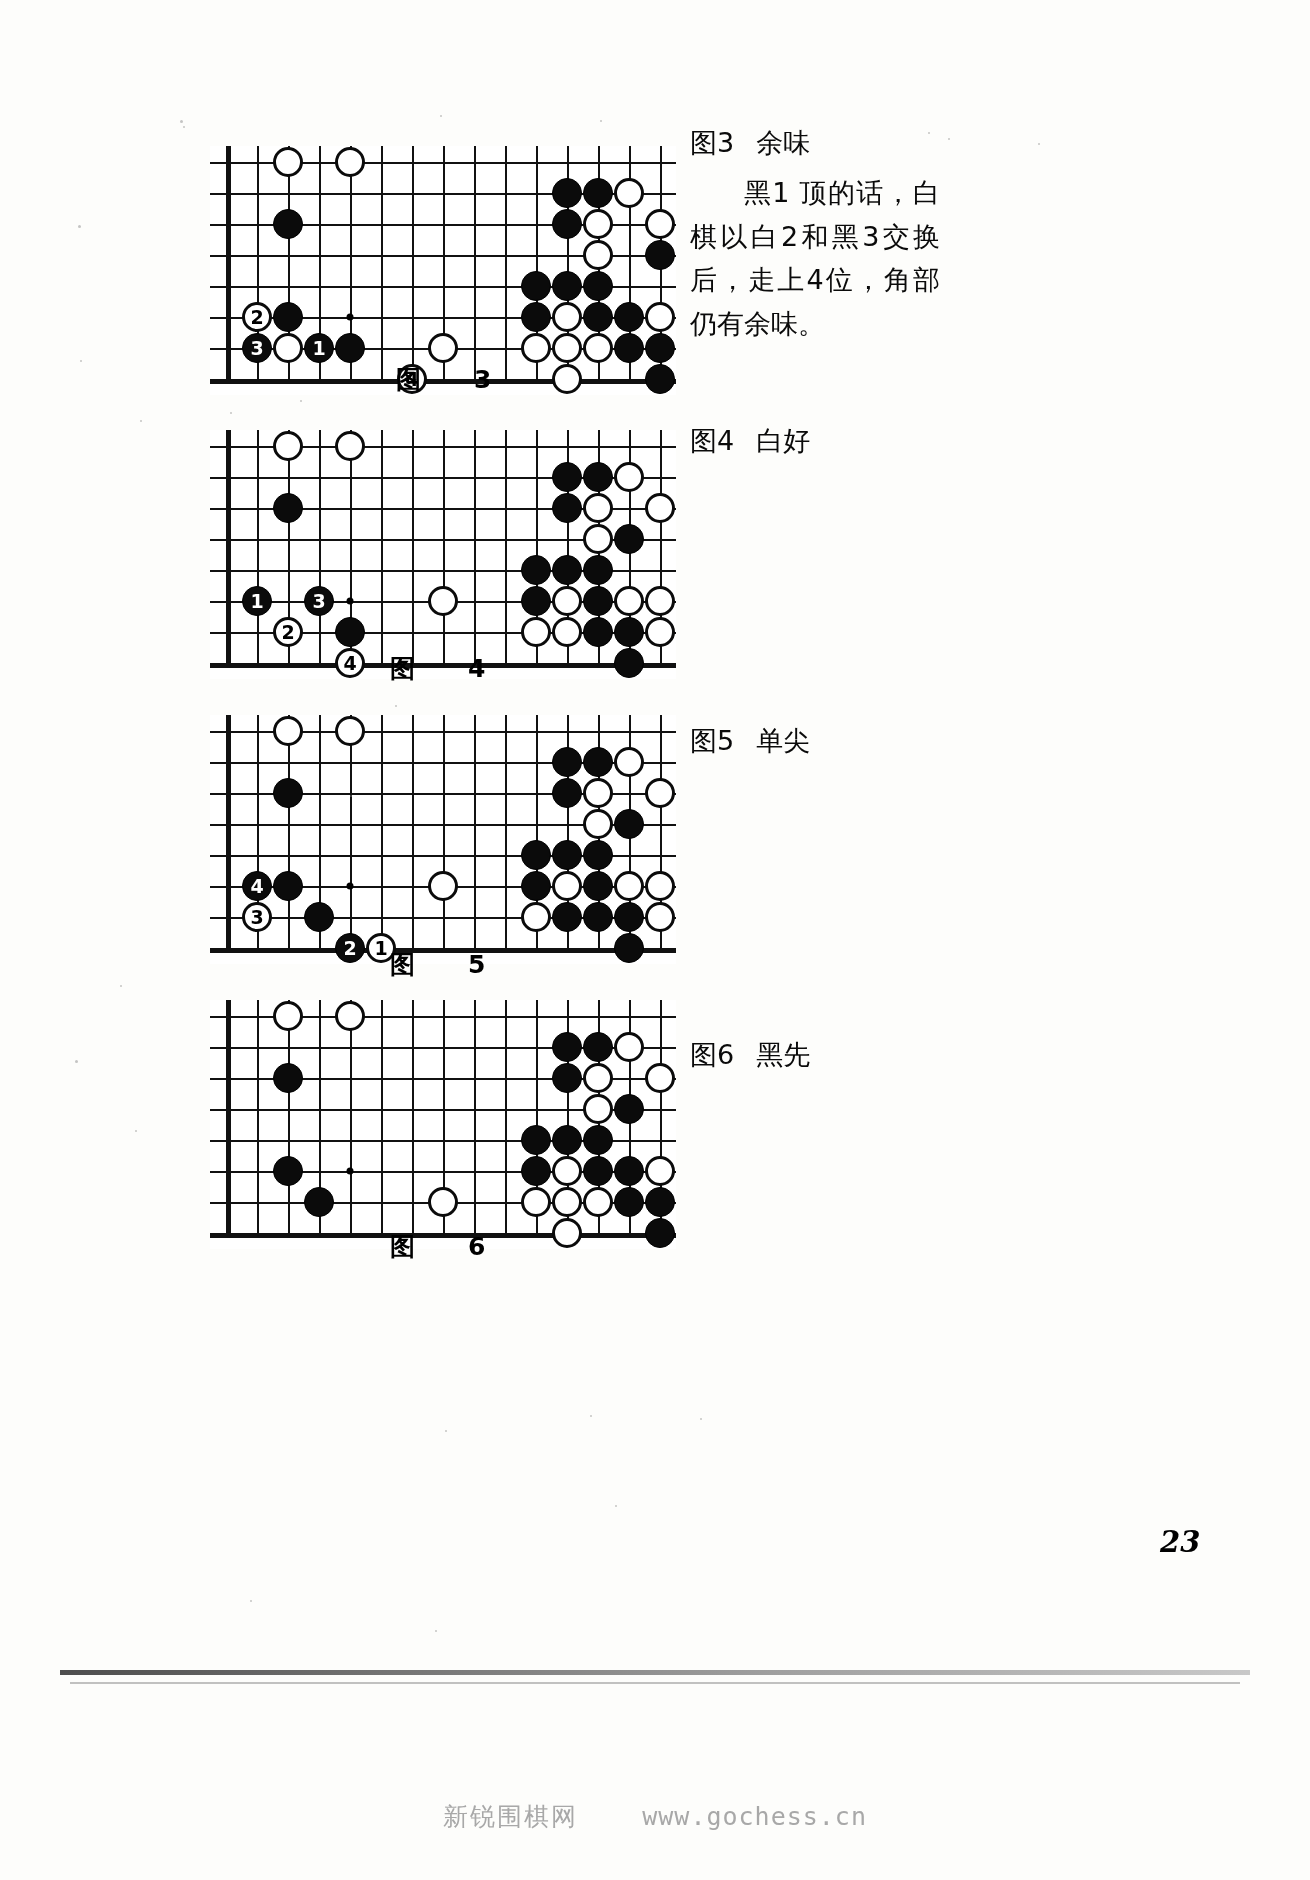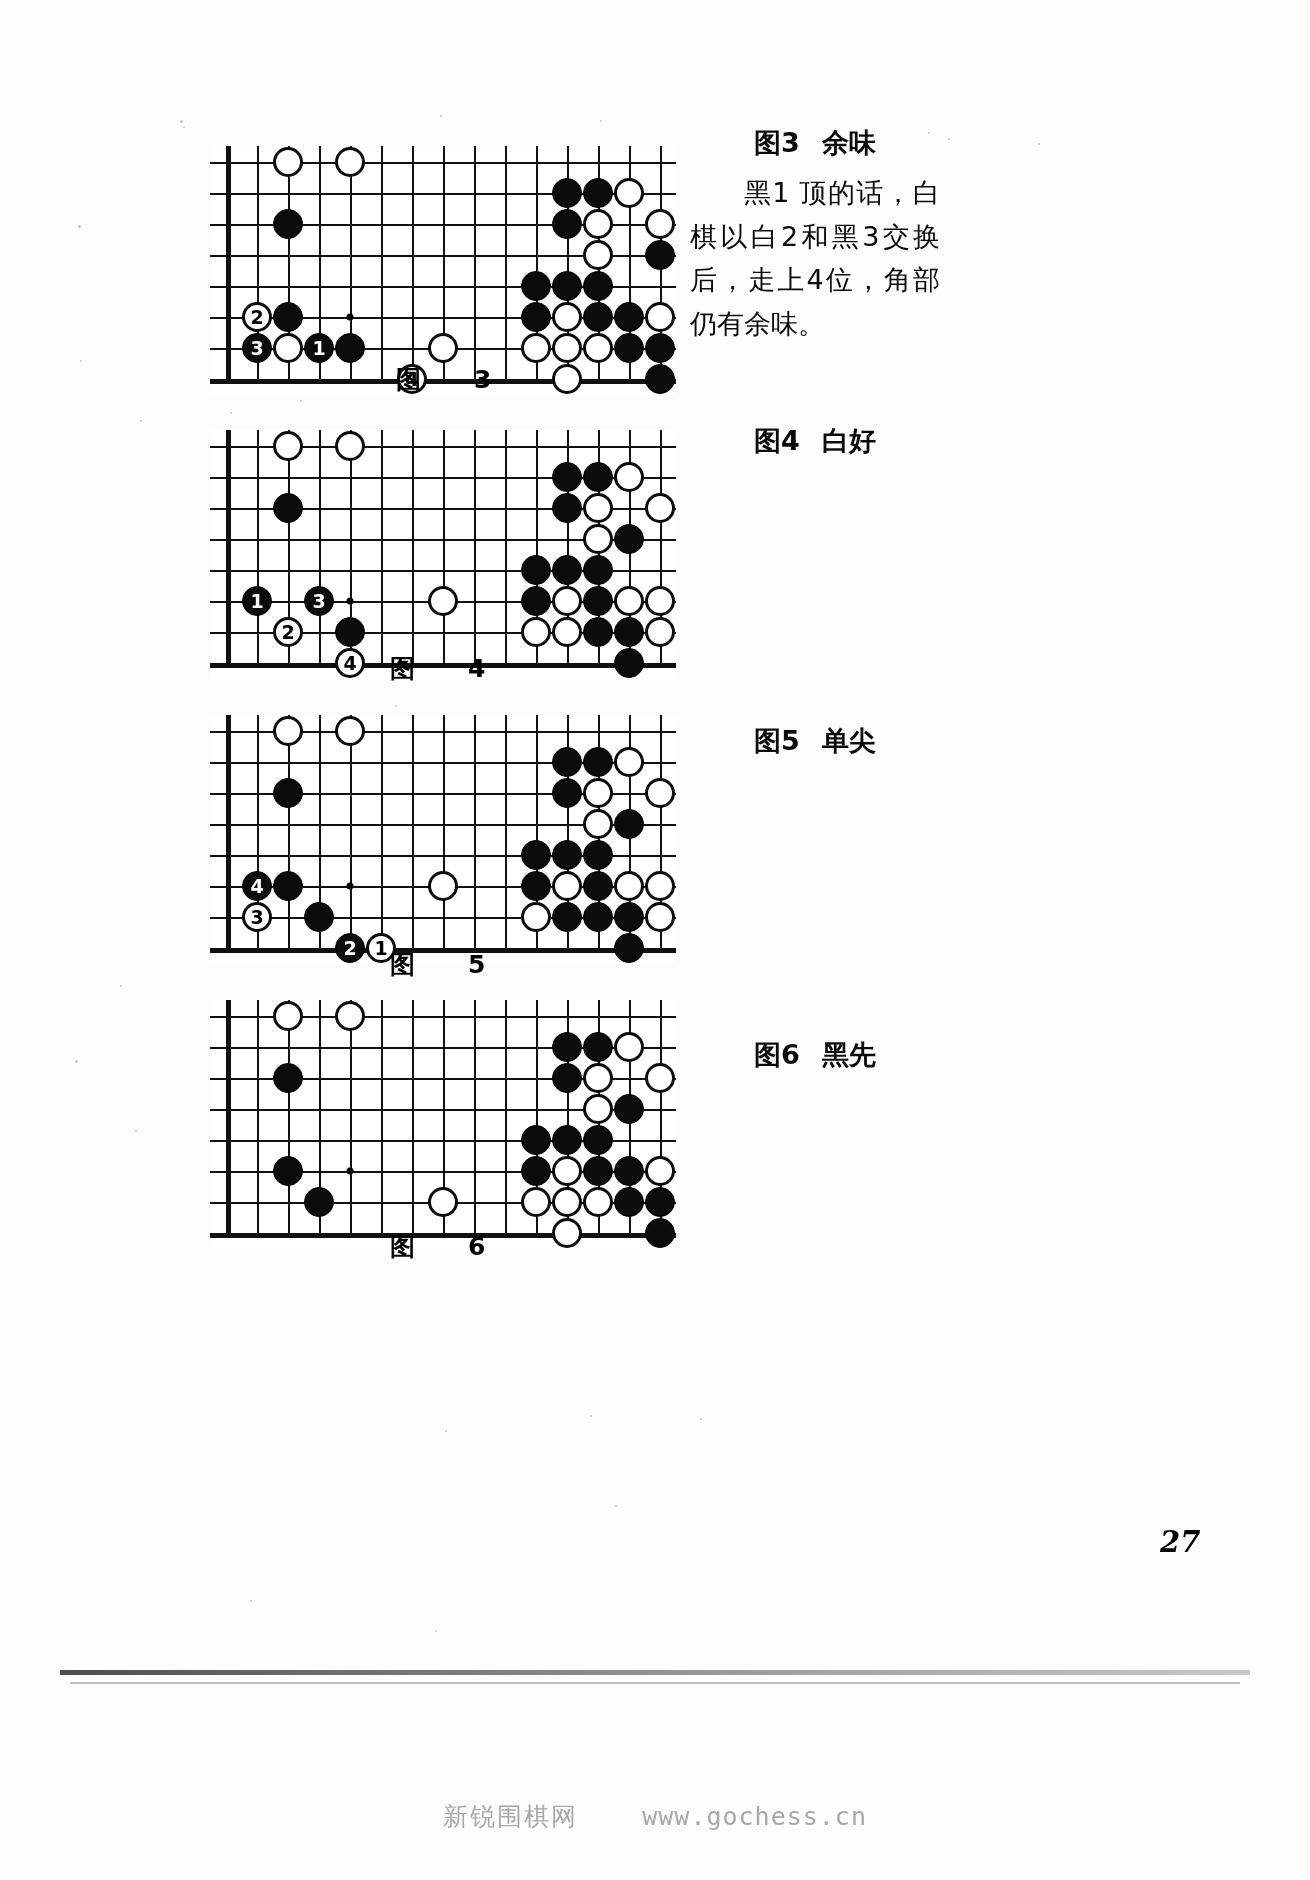--- a/index.html
+++ b/index.html
@@ -95,22 +95,22 @@
 
   
   .text-col {
     position: absolute;
     width: 250px;
     font-family: "DejaVu Sans", "Liberation Sans", sans-serif;
     color: #0a0a0a;
   }
   .text-title {
     font-size: 27px;
-    font-weight: 700;
-    text-align: center;
+    font-weight: 400;
+    text-align: left;
     white-space: nowrap;
     margin-bottom: 10px;
   }
   .text-title .sp { display: inline-block; width: 22px; }
   .text-body {
     font-size: 27px;
     line-height: 1.62;
     text-align: justify;
     text-indent: 0;
   }
@@ -446,21 +446,21 @@
           <div class="stone w" style="left: 342px; top: 218px; width: 30px; height: 30px;"></div>
           <div class="stone b" style="left: 435px; top: 218px; width: 30px; height: 30px;"></div>
         </div>
       </div>
       <div class="fig-caption" style="left: 390px; top: 1230px;"><span>图</span><span> </span><span>6</span></div>
       <div class="text-col" style="left: 690px; top: 1000px; margin-top: 37px;">
         <div class="text-title"><span>图</span><span>6</span><span class="sp"></span><span>黑先</span></div>
       </div>
     </div>
 
-  <div class="page-number" style="left:1160px; top:1525px;">27</div>
+  <div class="page-number" style="left:1160px; top:1525px;">23</div>
 
   <div class="footer-rule"></div>
   <div class="footer-rule2"></div>
 
   <div class="watermark">
     <span class="cn">新锐围棋网</span>
     <span>&nbsp;&nbsp;</span>
     <span>www.gochess.cn</span>
   </div>
 

